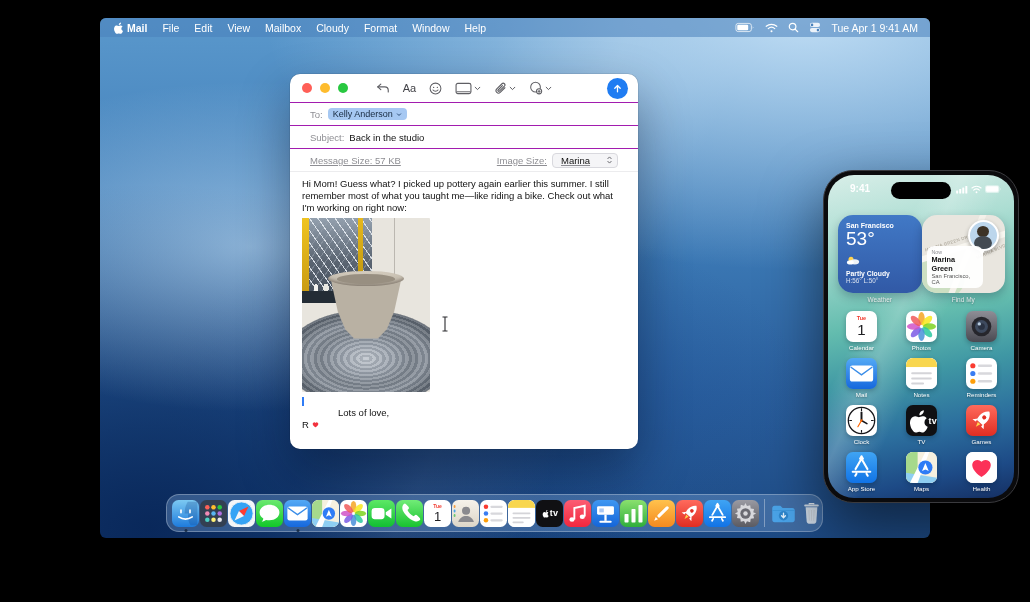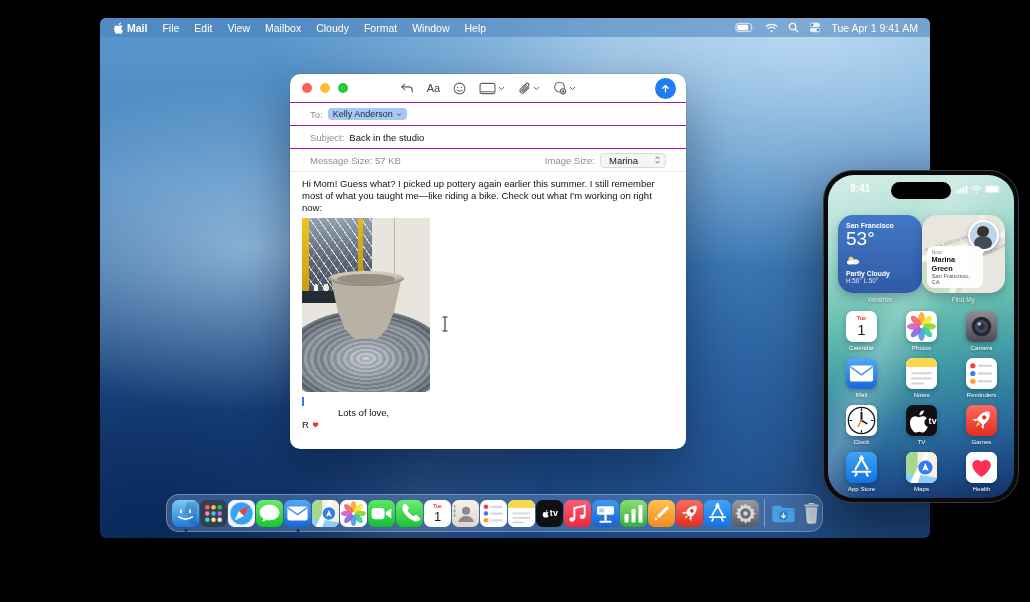--- a/index.html
+++ b/index.html
@@ -63,39 +63,39 @@
   .bg-weather{background:linear-gradient(180deg,#4aa0f2,#1f63c8);}
   .bg-stocks{background:#121216;}
   .bg-downloads,.bg-trash{background:transparent;}
   .cal{width:100%;height:100%;display:flex;flex-direction:column;align-items:center;justify-content:center;line-height:1;}
   .cal b{color:#f13b30;font-size:5px;font-weight:700;margin-bottom:1px;}
   .cal span{color:#202024;font-size:13px;font-weight:400;}
   .tvword{width:100%;height:100%;display:flex;align-items:center;justify-content:center;gap:1px;color:#fff;}
   .tvword svg{width:8px;height:9px;}
   .tvword span{font-size:9px;font-weight:700;letter-spacing:.2px;}
   
-  .mailwin{position:absolute;left:190px;top:56px;width:396px;height:375px;background:#fff;border-radius:10px;
+  .mailwin{position:absolute;left:190px;top:56px;width:348px;height:375px;background:#fff;border-radius:10px;
            box-shadow:0 22px 50px rgba(0,10,30,.4), 0 0 0 .5px rgba(0,0,0,.15);font-size:9.5px;color:#111;}
   .titlebar{position:relative;height:28px;display:flex;align-items:center;}
   .traffic{position:absolute;left:12px;top:9px;display:flex;gap:8px;}
   .tl{width:10px;height:10px;border-radius:50%;}
   .tl-close{background:#ff5f57;} .tl-min{background:#febc2e;} .tl-zoom{background:#28c840;}
   .mw-tools{margin:0 auto;display:flex;align-items:center;gap:13px;color:#5f5f64;}
   .tool{display:flex;align-items:center;gap:2px;}
   .tool svg{display:block;}
   .tool .aa{font-size:11px;font-weight:500;color:#424247;}
   .send-btn{position:absolute;right:10px;top:4px;width:21px;height:21px;border-radius:50%;
             background:#1f7cf2;display:flex;align-items:center;justify-content:center;}
   .send-btn svg{width:13px;height:13px;}
   .frow{display:flex;align-items:center;height:22px;padding:0 20px;border-top:1px solid #a21caf;}
   .flabel{color:#8e8e93;}
   .fvalue{margin-left:5px;color:#111;}
   .token{margin-left:5px;display:inline-flex;align-items:center;gap:3px;background:#a6c8f2;border-radius:4px;
          padding:1px 5px;color:#16293f;font-size:9px;}
-  .sizerow{justify-content:flex-start;color:#8e8e93;}
+  .sizerow{justify-content:flex-start;color:#8e8e93;text-decoration:underline;}
   .sizerow .right{margin-left:auto;display:flex;align-items:center;gap:5px;}
   .select{display:inline-flex;align-items:center;gap:5px;background:#f5f5f7;border:1px solid #d9d9de;border-radius:4px;
           padding:1px 4px 1px 8px;color:#111;min-width:52px;justify-content:space-between;}
   .mbody{padding:6px 12px 0 12px;border-top:1px solid #ececee;line-height:1.25;}
   .pottery{position:relative;width:128px;height:174px;margin-top:4px;overflow:hidden;background:#e8e5de;border-radius:1px;}
   .pw-window{position:absolute;left:0;top:0;width:55%;height:44%;background:
       repeating-linear-gradient(55deg, rgba(235,240,246,.85) 0 1px, transparent 1px 7px),
       repeating-linear-gradient(-55deg, rgba(150,160,172,.55) 0 1px, transparent 1px 7px),
       linear-gradient(180deg,#93a0ae 0%,#5c6673 55%,#45505c 100%);}
   .pw-frame-l{position:absolute;left:0;top:0;width:7px;height:44%;background:linear-gradient(180deg,#f0c41f,#c89a12);}

